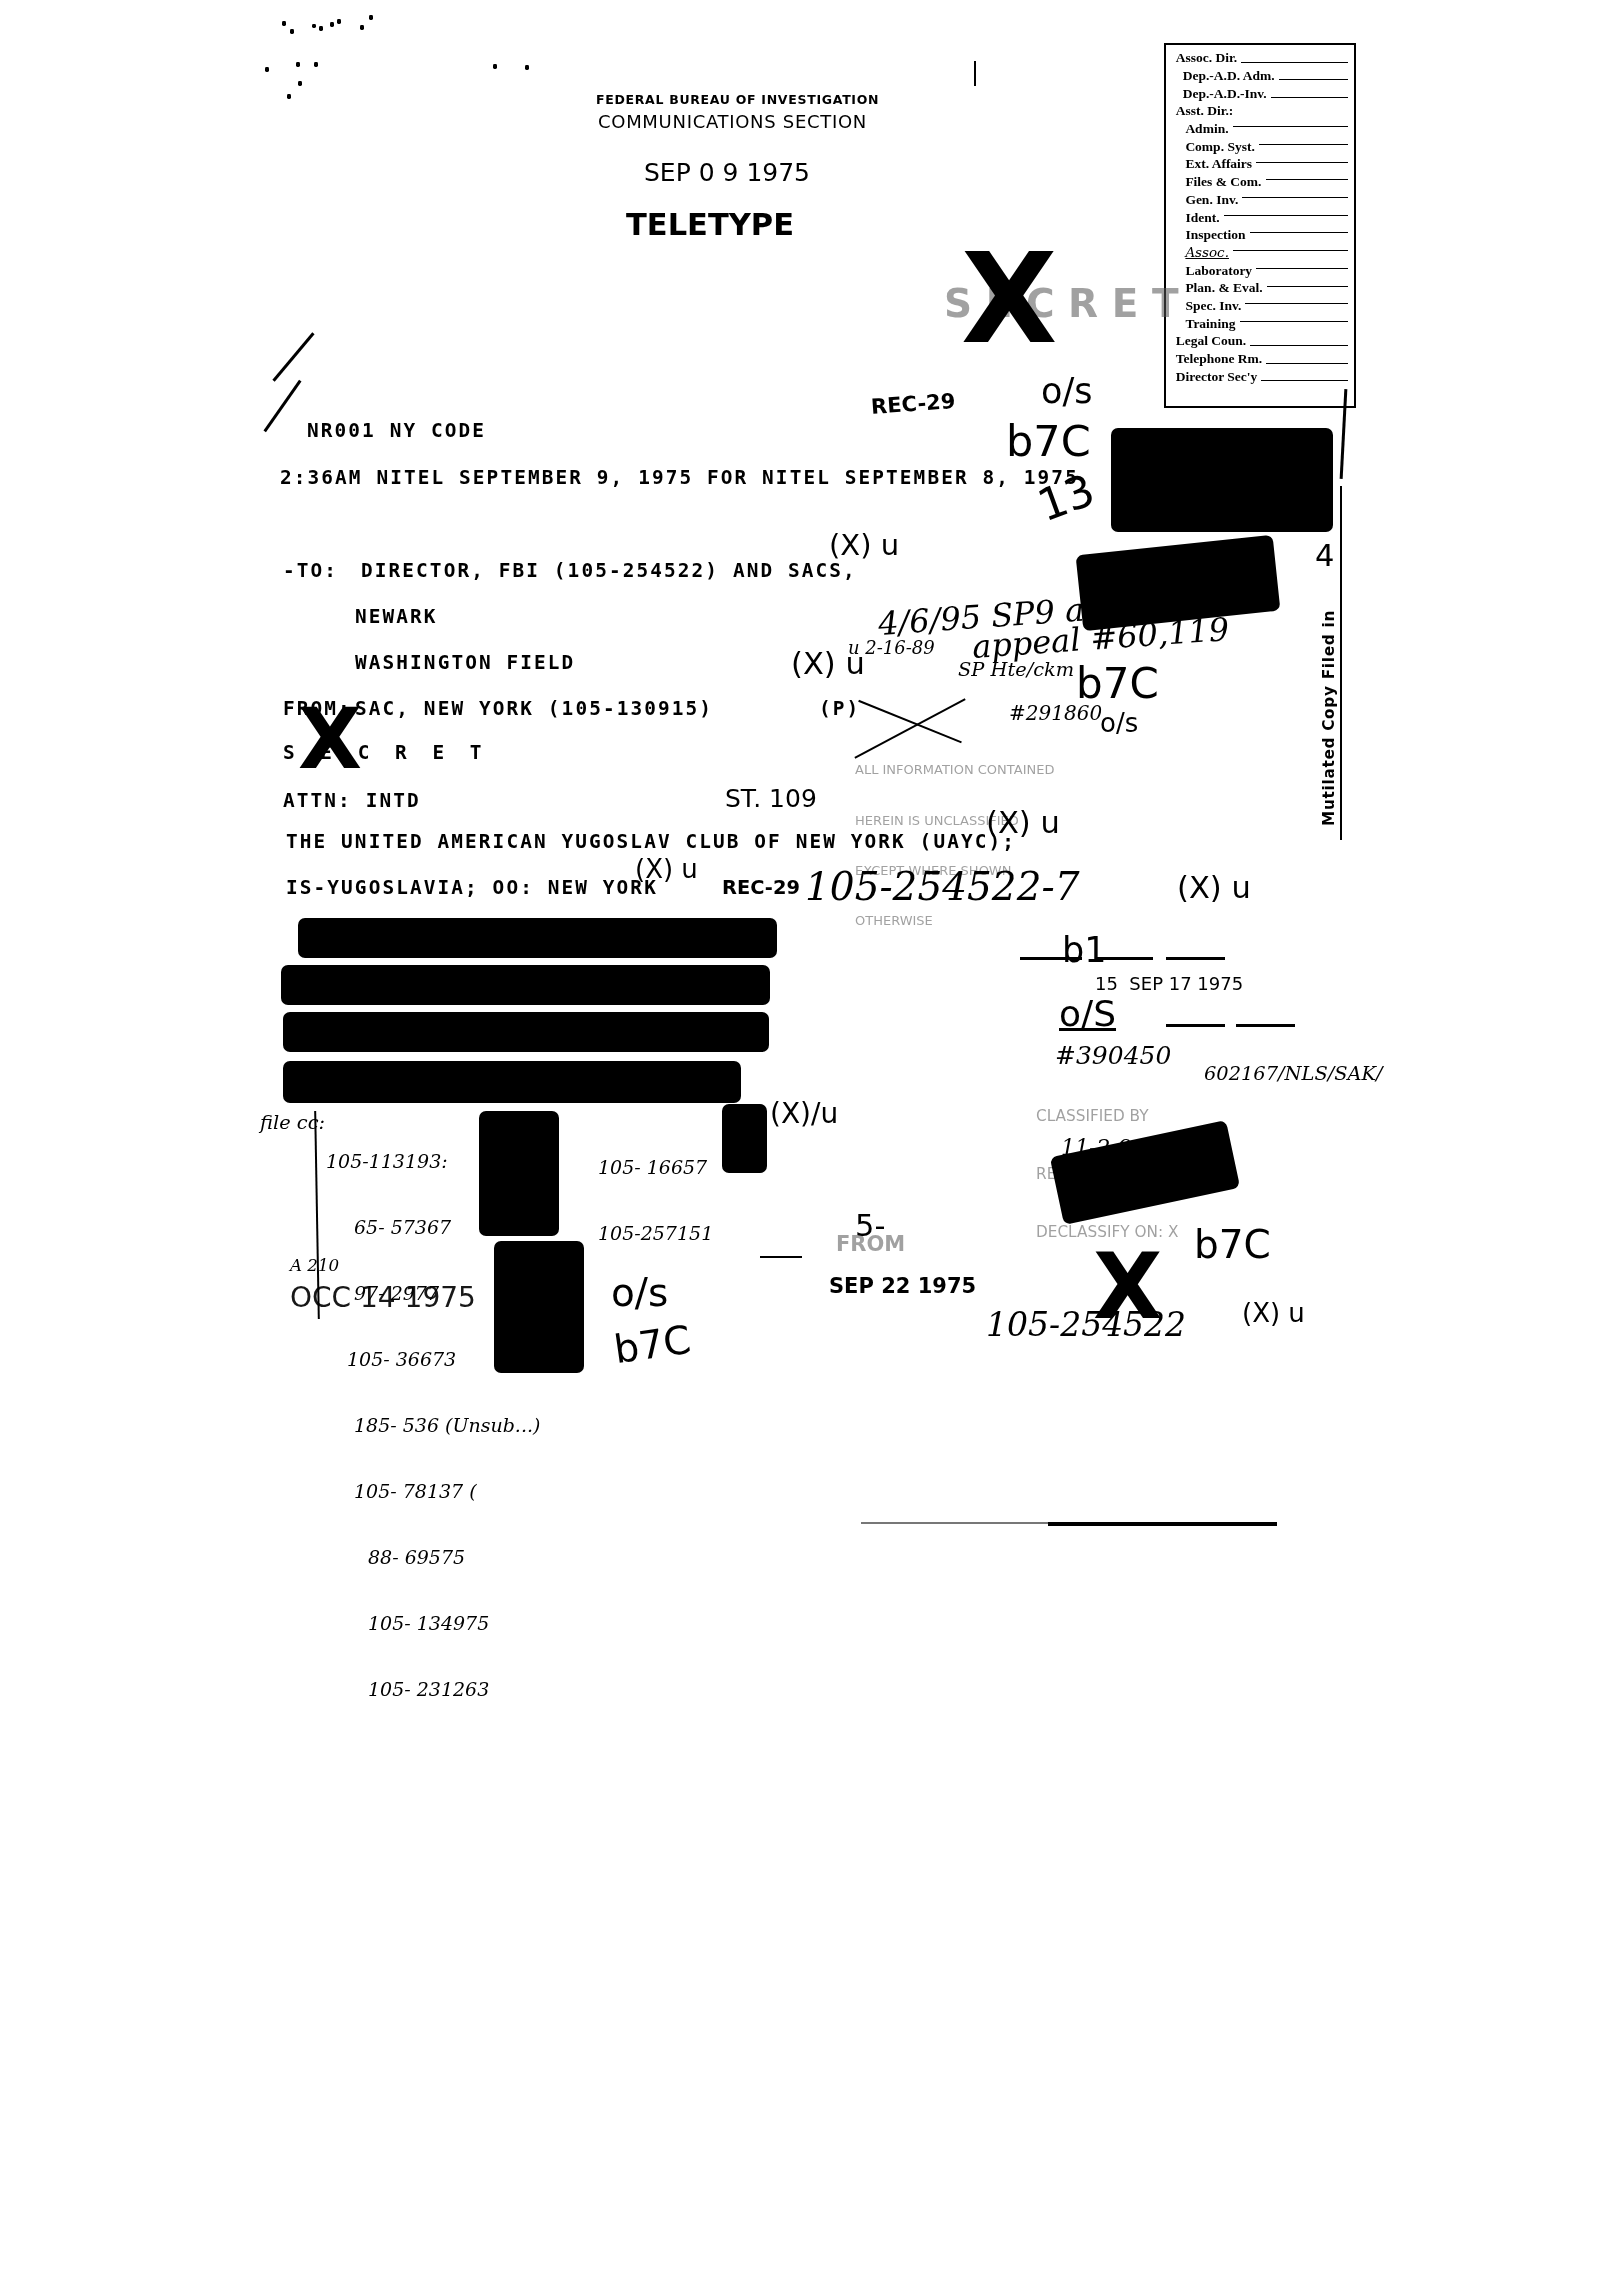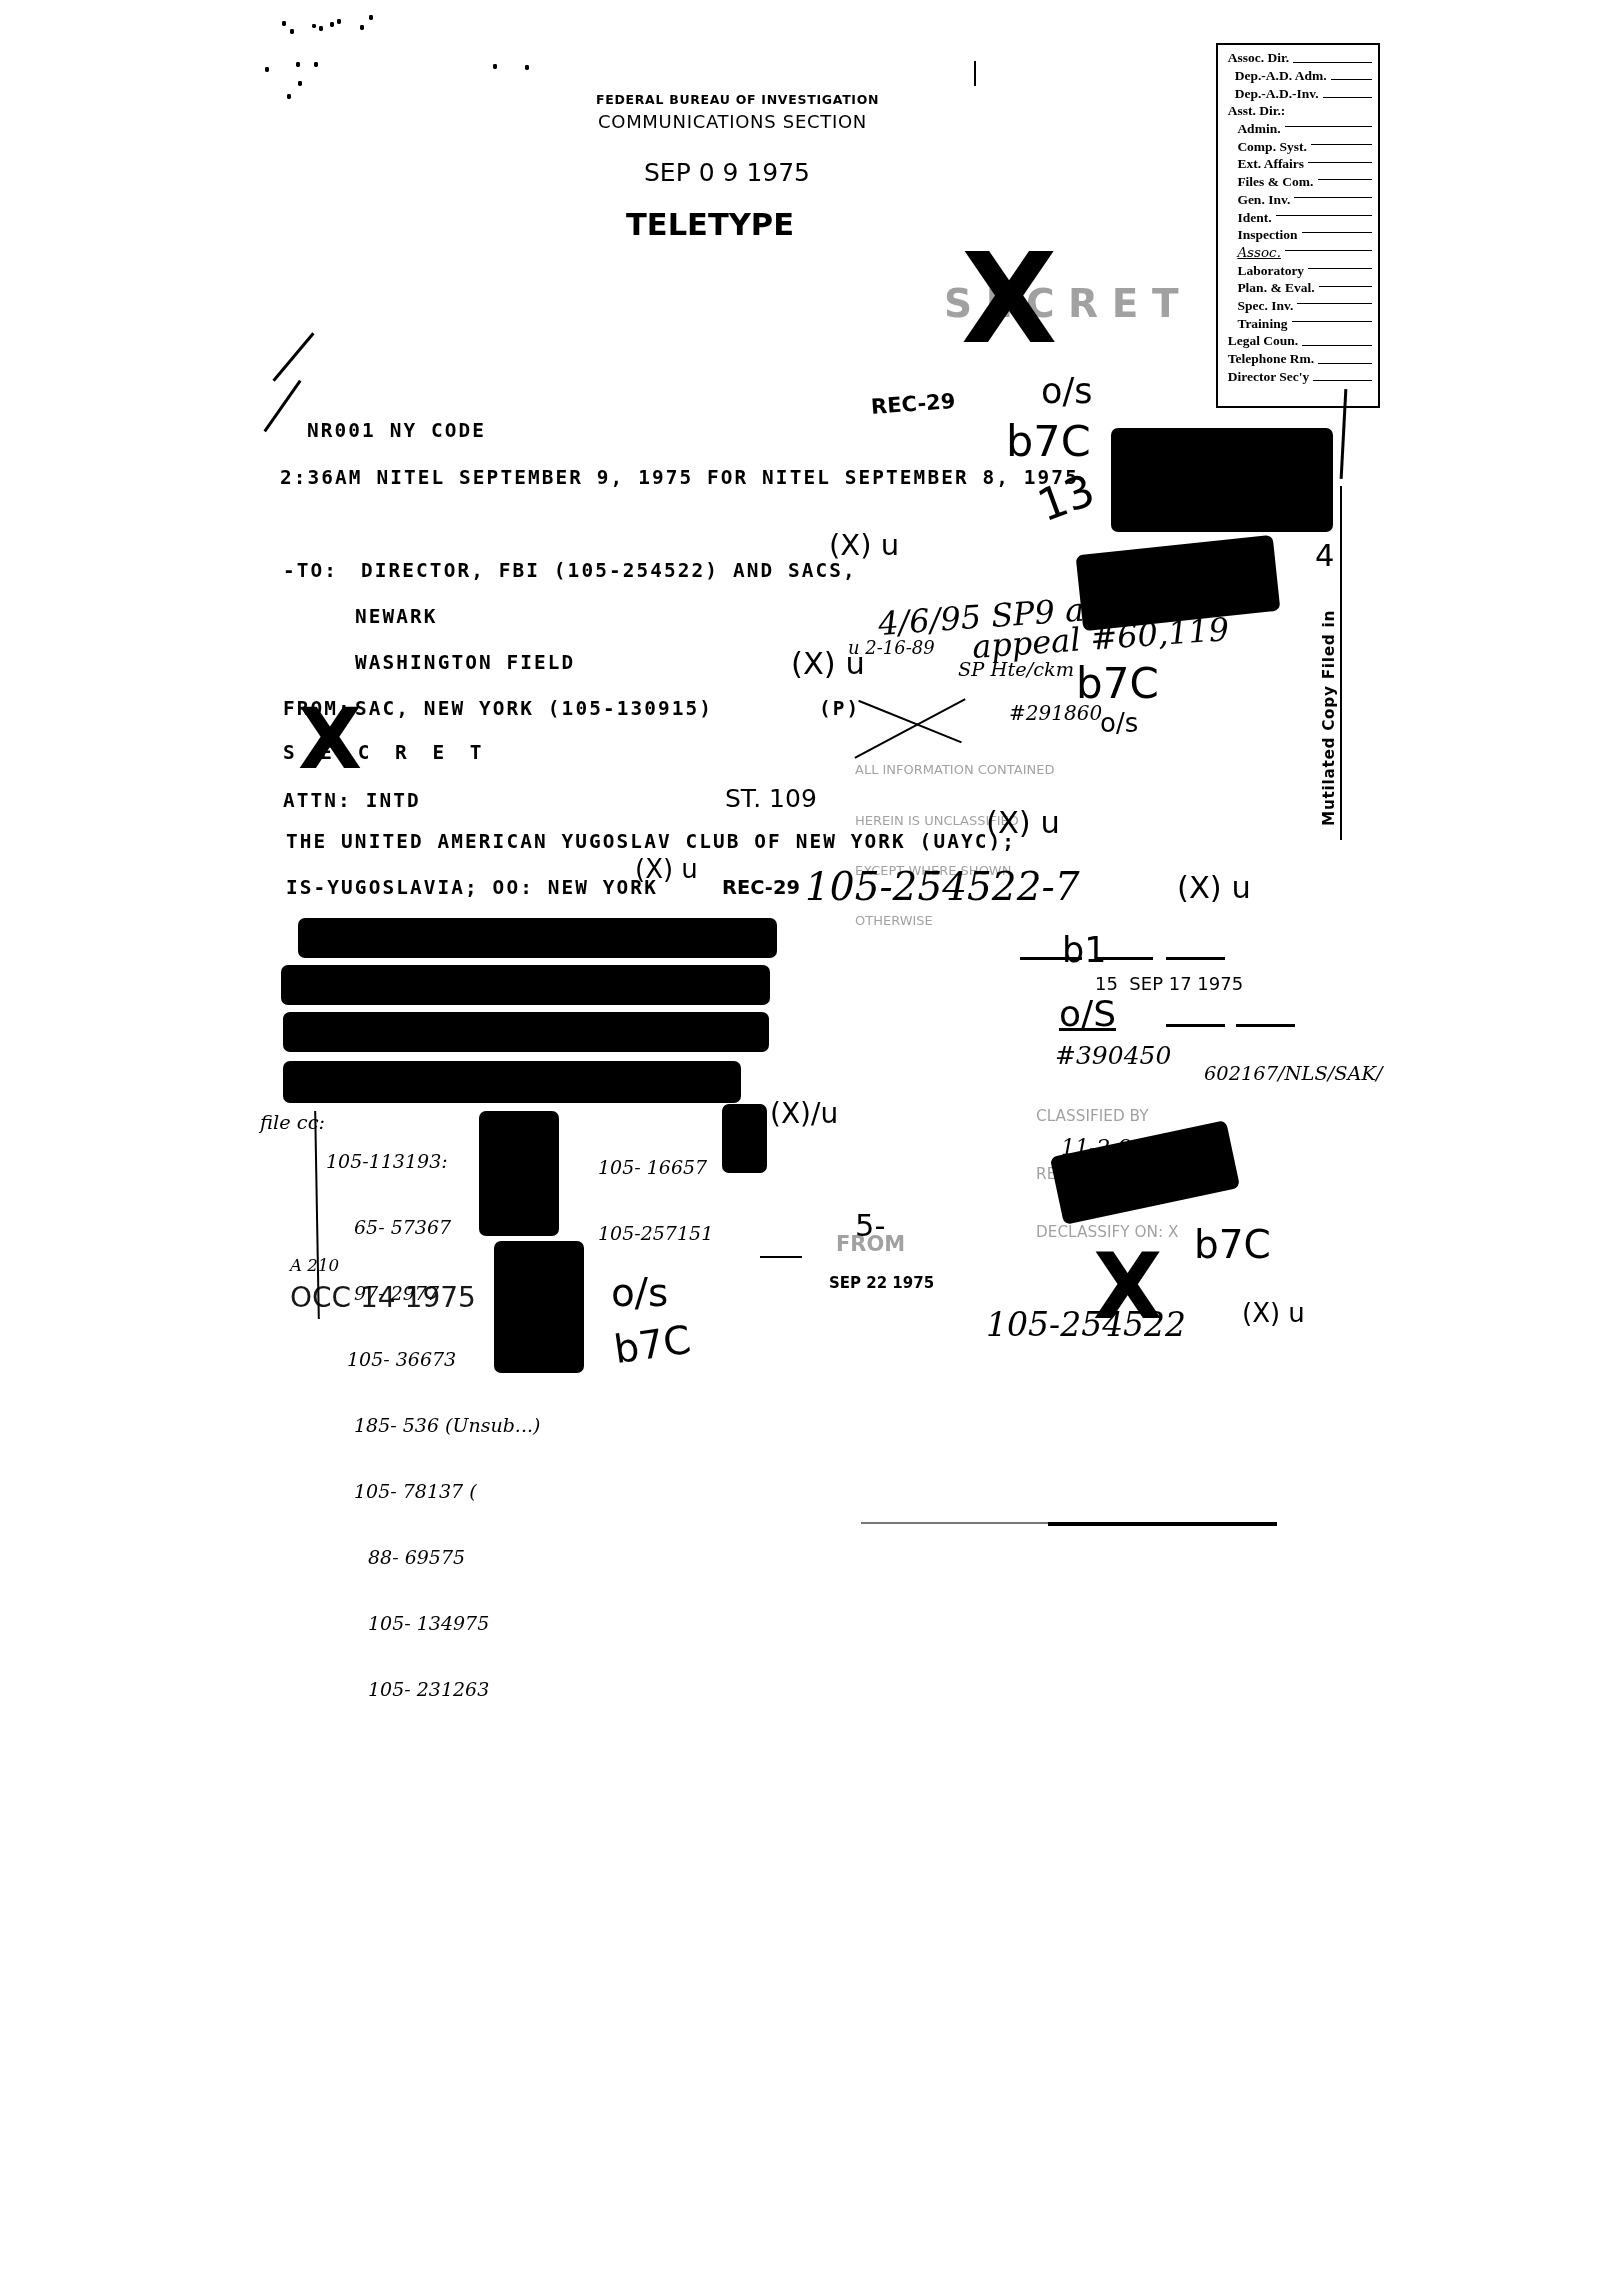--- a/index.html
+++ b/index.html
@@ -4,21 +4,21 @@
 <style>
   html, body { margin:0; padding:0; background:#ffffff; }
   body { width:1621px; height:2295px; position:relative; overflow:hidden;
          font-family:"DejaVu Sans Mono", monospace; color:#000; }
   .abs { position:absolute; }
   .tt { font-family:"DejaVu Sans Mono","Liberation Mono",monospace; font-weight:bold; font-size:19.4px; letter-spacing:2.1px; white-space:pre; }
   .stamp { font-family:"DejaVu Sans","Liberation Sans",sans-serif; font-weight:bold; white-space:pre; }
   .hand { font-family:"DejaVu Serif","Liberation Serif",serif; font-style:italic; white-space:pre; }
   .handbig { font-family:"DejaVu Sans","Liberation Sans",sans-serif; white-space:pre; }
   .redact { background:#000; position:absolute; border-radius:7px; }
-  .routing { position:absolute; left:1216px; top:43px; width:164px; height:365px;
+  .routing { position:absolute; left:1164px; top:43px; width:192px; height:365px;
              border:2.8px solid #000; box-sizing:border-box; padding:4.2px 5.6px 0 9.7px;
              font-family:"Liberation Serif","DejaVu Serif",serif; font-weight:bold; font-size:13.5px; line-height:17.7px; }
   .routing .row { display:flex; align-items:flex-end; white-space:nowrap; }
   .routing .row .lbl { flex:0 0 auto; }
   .routing .row .ln { flex:1 1 auto; border-bottom:1.4px solid #000; margin:0 0 4.2px 4.2px; height:0; }
   .routing .ind1 { padding-left:7px; }
   .routing .ind2 { padding-left:9.7px;align-items:center; }
   .faint { color:#555; opacity:0.55; }
   .xmark { position:absolute; font-family:"DejaVu Sans","Liberation Sans",sans-serif; font-weight:bold; color:#000; }
   .dot { position:absolute; width:3.5px; height:4.9px; background:#000; border-radius:1.4px; }
@@ -240,19 +240,19 @@
 <div class="abs handbig" style="left:770px;top:1097px;font-size:28px">(X)/u</div>
 
 <div class="abs handbig" style="left:611px;top:1270px;font-size:39px">o/s</div>
 <div class="abs handbig" style="left:614px;top:1322px;font-size:39px;transform:rotate(-8deg)">b7C</div>
 
 <div class="abs faint stamp" style="left:836px;top:1232px;font-size:21px">FROM</div>
 <div class="vline" style="left:760px;top:1256px;width:42px;height:2.1px"></div>
 <div class="abs handbig" style="left:855px;top:1208px;font-size:30.5px">5-</div>
 <div class="abs handbig" style="left:1194px;top:1222px;font-size:39px">b7C</div>
 <div class="xmark" style="left:1093px;top:1242px;font-size:90px;line-height:90px">X</div>
-<div class="abs stamp" style="left:829px;top:1274px;font-size:15px">SEP 22 1975</div>
+<div class="abs stamp" style="left:829px;top:1274px;font-size:21px">SEP 22 1975</div>
 <div class="abs hand" style="left:986px;top:1305px;font-size:33px">105-254522</div>
 <div class="abs handbig" style="left:1242px;top:1298px;font-size:26px">(X) u</div>
 
 <div class="vline" style="left:861px;top:1522px;width:187px;height:2.1px;background:#777"></div>
 <div class="vline" style="left:1048px;top:1522px;width:229px;height:3.5px"></div>
 
 
 </body></html>

